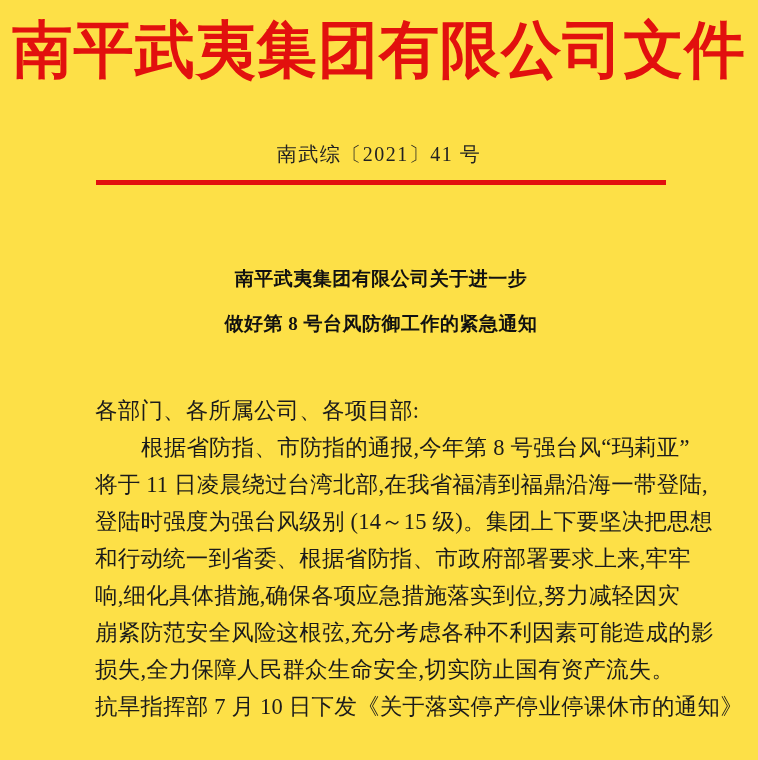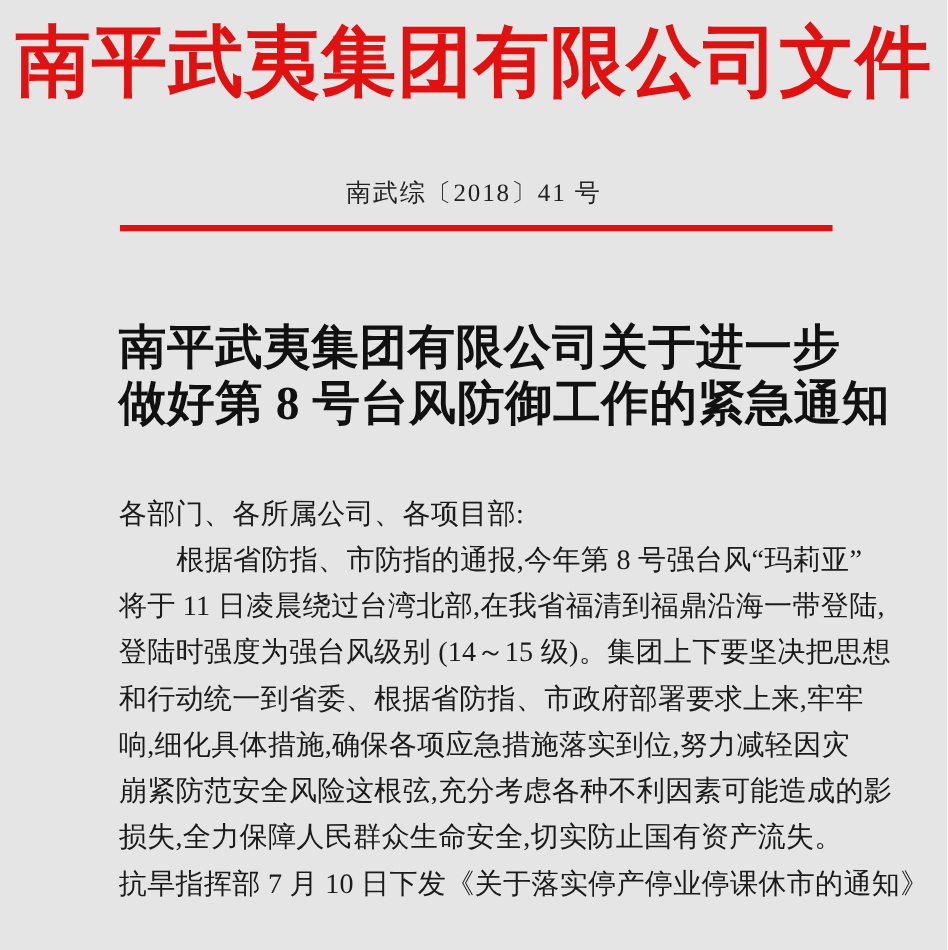--- a/index.html
+++ b/index.html
@@ -12,21 +12,21 @@
     height: 760px;
     position: relative;
     overflow: hidden;
     font-family: "Liberation Serif", "DejaVu Serif", serif;
     color: #1a1a1a;
   }
 
   .page {
     position: absolute;
     inset: 0;
-    background: #e5e5e5;
+    background: #fde047;
   }
 
   
   .masthead {
     position: absolute;
     left: 0;
     right: 0;
     top: 16px;
     text-align: center;
   }
@@ -68,21 +68,21 @@
 
   
   .doc-title {
     position: absolute;
     left: 95px;
     width: 572px;
     top: 256px;
     text-align: center;
     font-family: "Liberation Serif", "DejaVu Serif", serif;
     font-weight: bold;
-    font-size: 38px;
+    font-size: 19px;
     line-height: 45px;
     letter-spacing: 0.5px;
     color: #111;
   }
   .doc-title .tline {
     display: block;
     white-space: nowrap;
   }
 
   
@@ -107,21 +107,21 @@
 </style>
 </head>
 <body>
 
 <div class="page">
 
   <div class="masthead">
     <span class="masthead-title">南平武夷集团有限公司文件</span>
   </div>
 
-  <div class="doc-number">南武综〔2018〕41 号</div>
+  <div class="doc-number">南武综〔2021〕41 号</div>
 
   <div class="red-rule"></div>
 
   <div class="doc-title">
     <span class="tline">南平武夷集团有限公司关于进一步</span>
     <span class="tline">做好第 8 号台风防御工作的紧急通知</span>
   </div>
 
   <div class="body-block">
     <span class="body-line">各部门、各所属公司、各项目部:</span>

